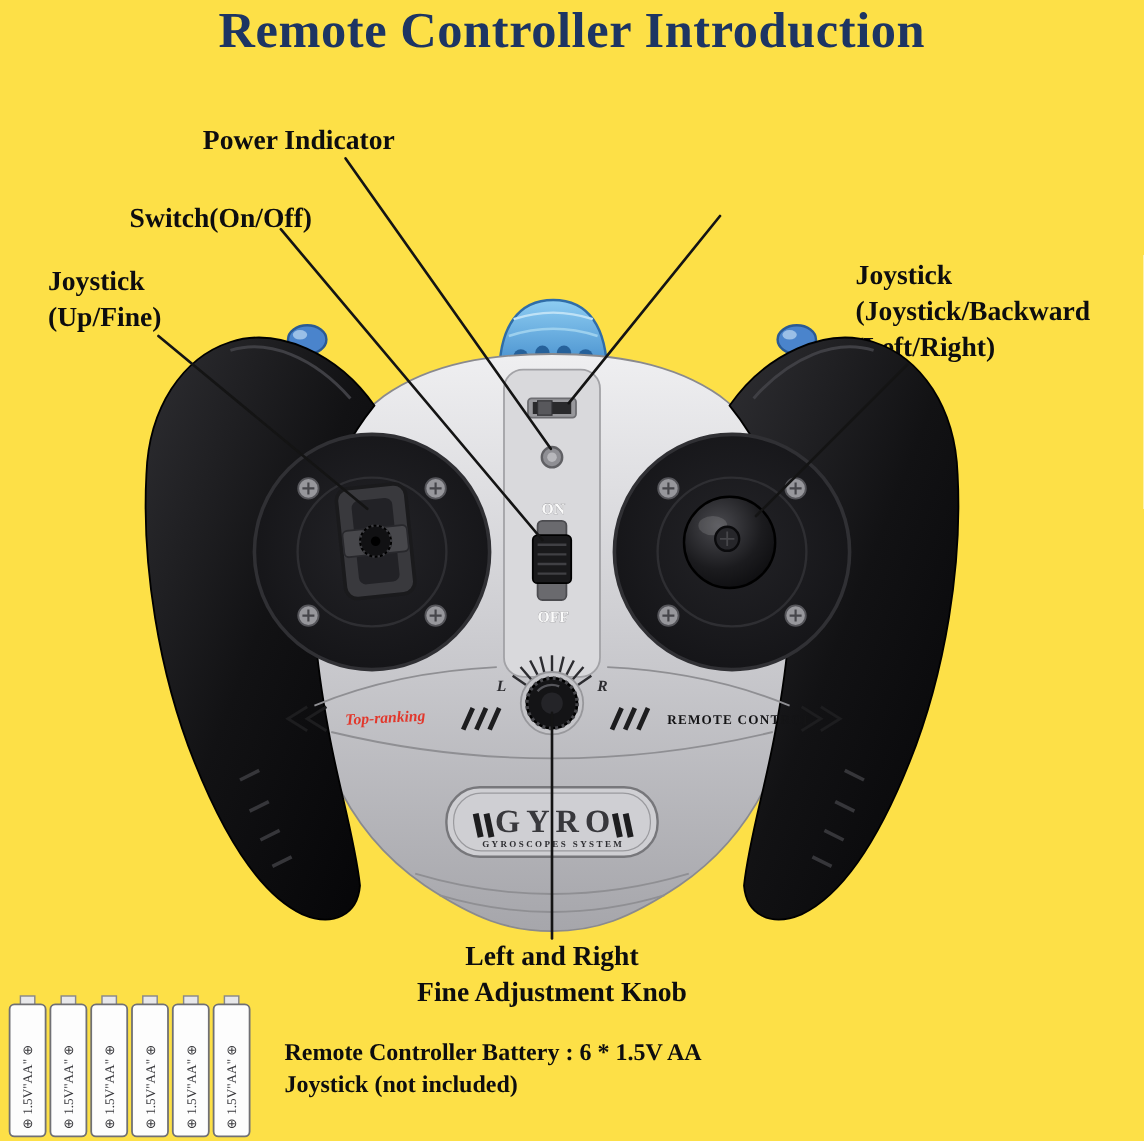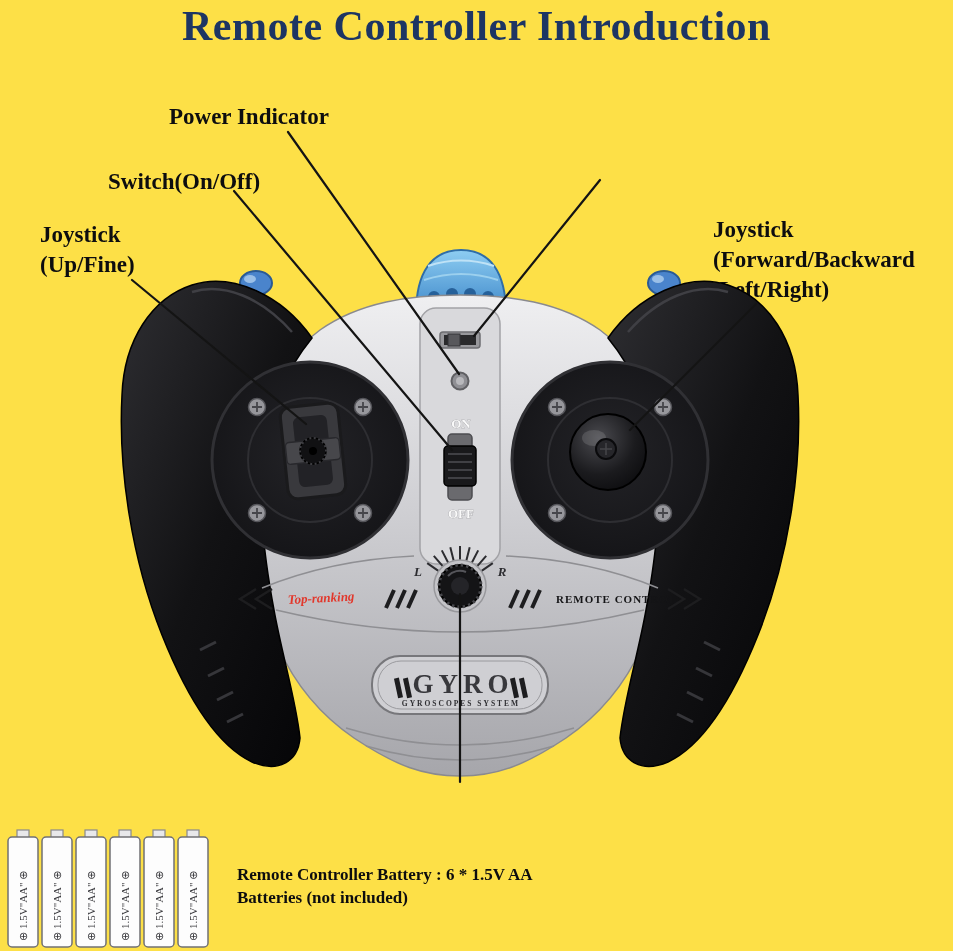--- a/index.html
+++ b/index.html
@@ -10,21 +10,21 @@
   .title{
     position:absolute;top:2px;left:0;width:100%;text-align:center;
     font-size:42px;font-weight:bold;color:var(--title_color,#1d3563);
     letter-spacing:.5px;
   }
   .lbl{
     position:absolute;font-size:23px;font-weight:bold;
     color:var(--label_color,#0d0d0f);line-height:1.3;white-space:nowrap;
   }
   .lbl.center{text-align:center;}
-  .lbl.big{font-size:17px;}
+  .lbl.big{font-size:20px;}
   svg.scene{position:absolute;left:0;top:0;}
 </style>
 </head>
 <body>
 
 <div class="stage">
 
   <div class="title">Remote Controller Introduction</div>
 
   <div class="lbl" style="left:169px;top:102px;">
@@ -36,28 +36,32 @@
   </div>
 
 
   <div class="lbl" style="left:40px;top:220px;">
     <div>Joystick</div>
     <div>(Up/Fine)</div>
   </div>
 
   <div class="lbl" style="left:713px;top:215px;">
     <div>Joystick</div>
-    <div>(Forward/Backward</div>
+    <div>(Joystick/Backward</div>
     <div>/Left/Right)</div>
   </div>
 
+  <div class="lbl center" style="left:310px;top:782px;width:300px;">
+    <div>Left and Right</div>
+    <div>Fine Adjustment Knob</div>
+  </div>
 
   <div class="lbl big" style="left:237px;top:864px;line-height:1.35;">
     <div>Remote Controller Battery : 6 * 1.5V AA</div>
-    <div>Batteries (not included)</div>
+    <div>Joystick (not included)</div>
   </div>
 
   <svg class="scene" width="953" height="951" viewBox="0 0 953 951">
     <defs>
       <linearGradient id="gBody" x1="0" y1="0" x2="0" y2="1">
         <stop offset="0" stop-color="#efeff1"></stop>
           <stop offset="0.45" stop-color="#cfcfd3"></stop>
           <stop offset="1" stop-color="#a6a6ab"></stop>
       </linearGradient>
       <linearGradient id="gGrip" x1="0" y1="0" x2="1" y2="1">

